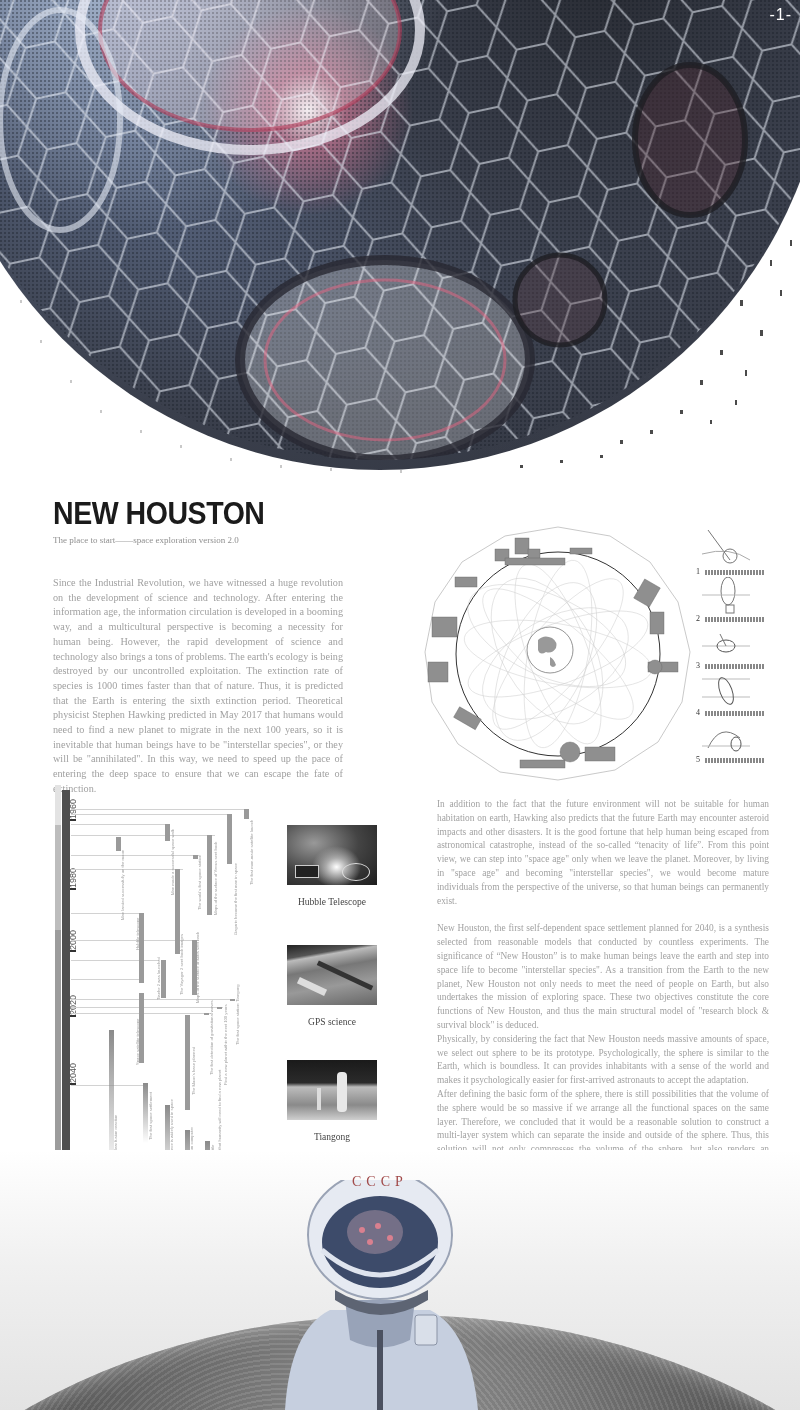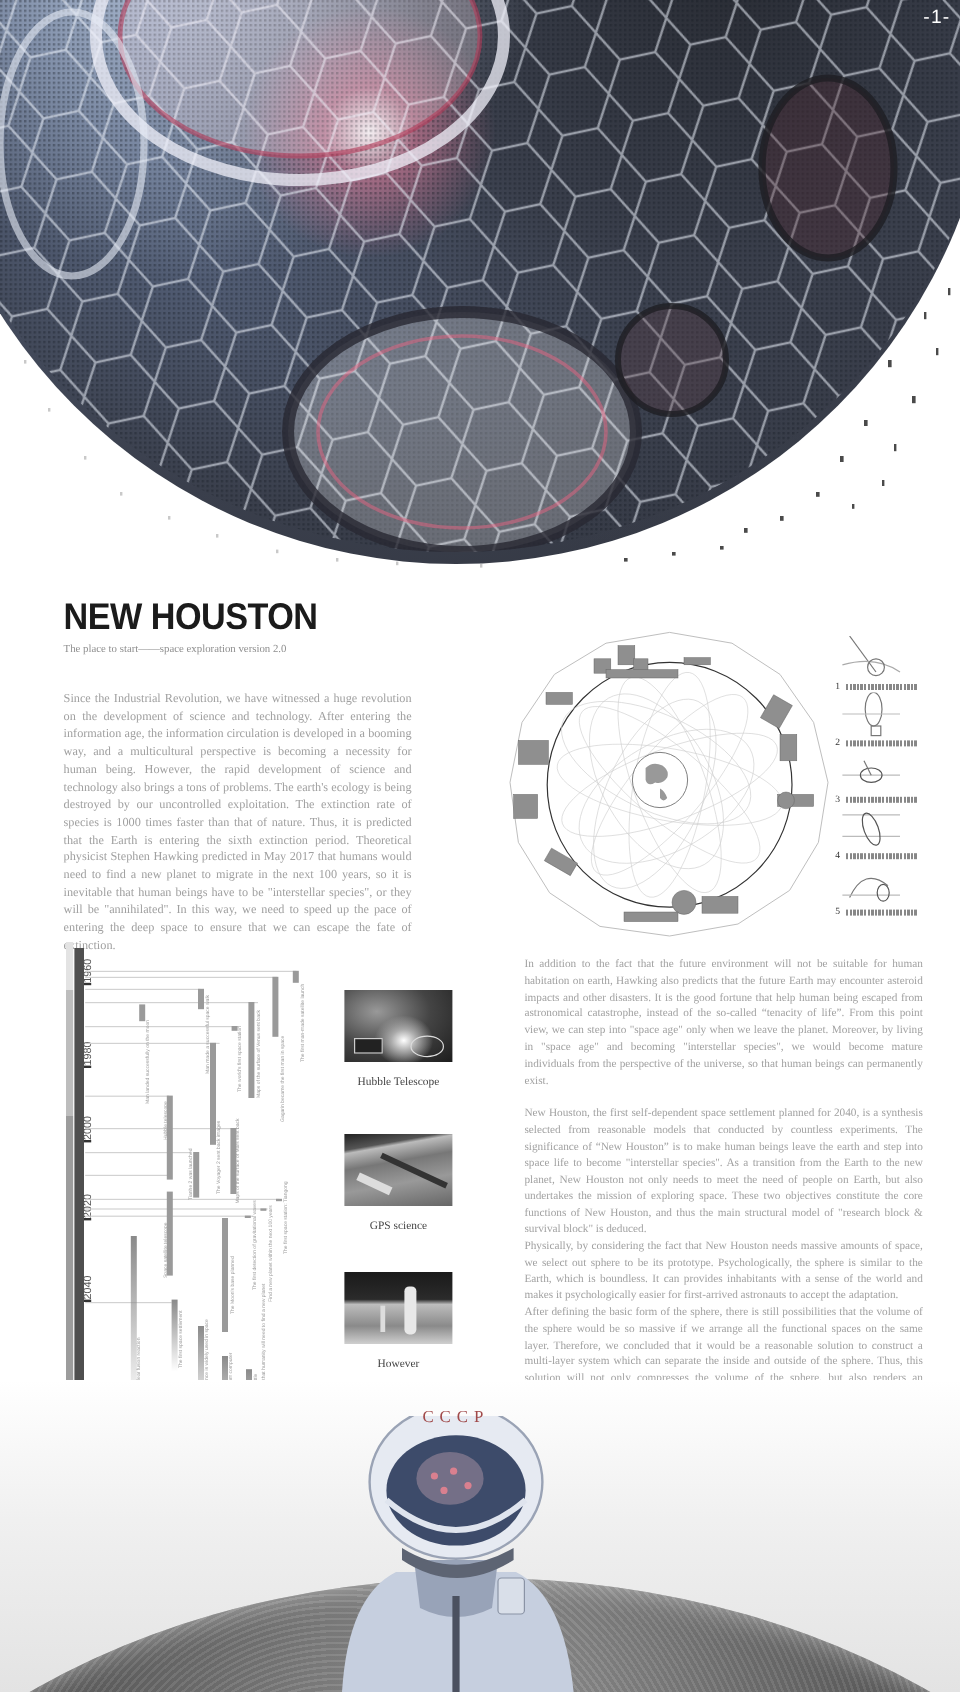--- a/index.html
+++ b/index.html
@@ -347,21 +347,21 @@
     <div style="position:absolute;left:28px;top:28px;width:60px;height:5px;background:#333;transform:rotate(25deg);"></div>
     <div style="position:absolute;left:10px;top:38px;width:30px;height:7px;background:#ddd;transform:rotate(25deg);"></div>
   </div>
   <figcaption class="thumb-caption">GPS science</figcaption>
 </figure>
 <figure class="thumb" style="top:1060px">
   <div class="thumb-img img-moon">
     <div style="position:absolute;left:50px;top:12px;width:10px;height:40px;background:#e8e8e8;border-radius:4px;"></div>
     <div style="position:absolute;left:30px;top:28px;width:4px;height:22px;background:#ddd;"></div>
   </div>
-  <figcaption class="thumb-caption">However</figcaption>
+  <figcaption class="thumb-caption">Tiangong</figcaption>
 </figure>
 
 <div class="body-right">
   <p class="gap">In addition to the fact that the future environment will not be suitable for human habitation on earth, Hawking also predicts that the future Earth may encounter asteroid impacts and other disasters. It is the good fortune that help human being escaped from astronomical catastrophe, instead of the so-called “tenacity of life”. From this point view, we can step into "space age" only when we leave the planet. Moreover, by living in "space age" and becoming "interstellar species", we would become mature individuals from the perspective of the universe, so that human beings can permanently exist.</p>
   <p>New Houston, the first self-dependent space settlement planned for 2040, is a synthesis selected from reasonable models that conducted by countless experiments. The significance of “New Houston” is to make human beings leave the earth and step into space life to become "interstellar species". As a transition from the Earth to the new planet, New Houston not only needs to meet the need of people on Earth, but also undertakes the mission of exploring space. These two objectives constitute the core functions of New Houston, and thus the main structural model of "research block &amp; survival block" is deduced.</p>
   <p>Physically, by considering the fact that New Houston needs massive amounts of space, we select out sphere to be its prototype. Psychologically, the sphere is similar to the Earth, which is boundless. It can provides inhabitants with a sense of the world and makes it psychologically easier for first-arrived astronauts to accept the adaptation.</p>
   <p>After defining the basic form of the sphere, there is still possibilities that the volume of the sphere would be so massive if we arrange all the functional spaces on the same layer. Therefore, we concluded that it would be a reasonable solution to construct a multi-layer system which can separate the inside and outside of the sphere. Thus, this solution will not only compresses the volume of the sphere, but also renders an atmosphere of introversion, which can give residents a sense of security.</p>
 </div>
 
 <div class="bottom">

